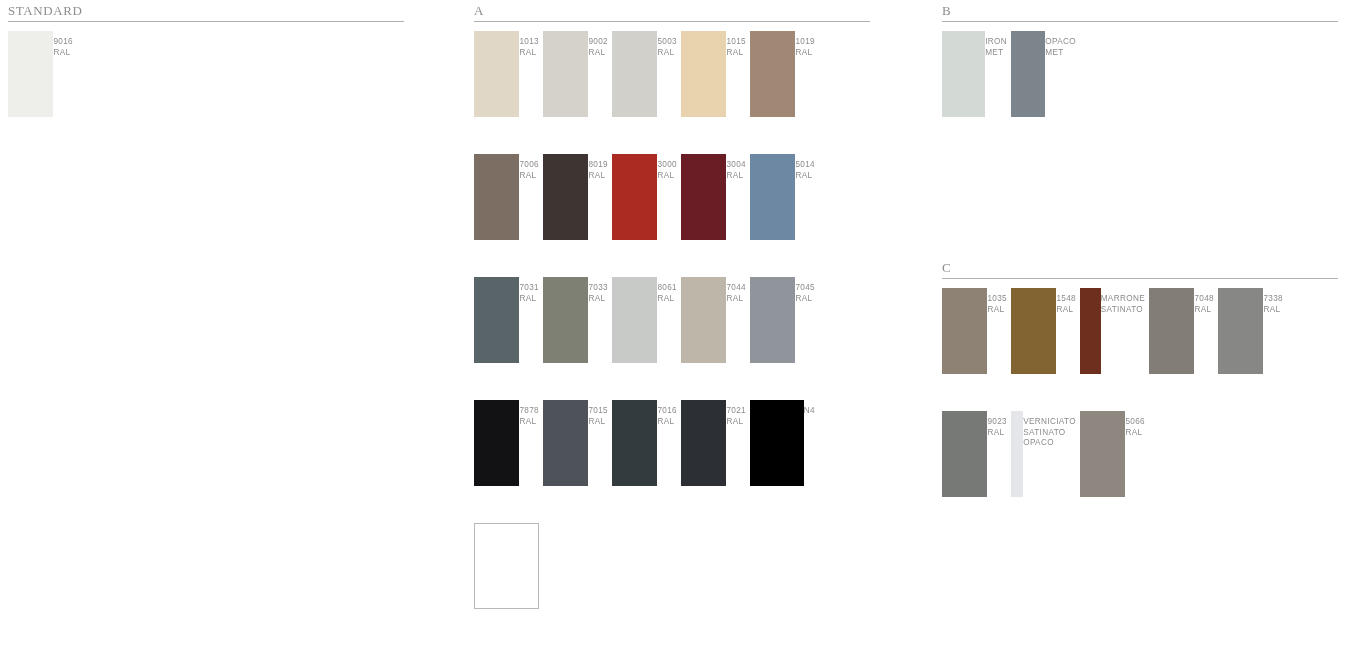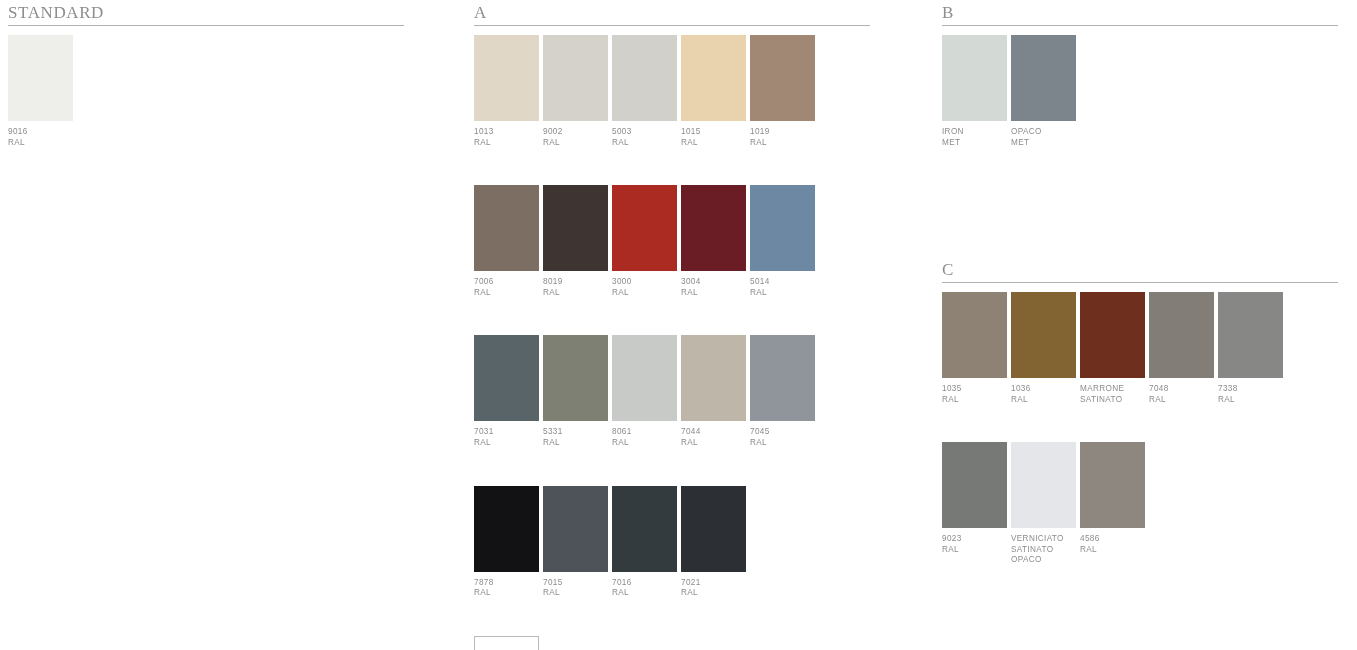--- a/index.html
+++ b/index.html
@@ -15,21 +15,21 @@
     font-family: "Liberation Sans", sans-serif;
     -webkit-font-smoothing: antialiased;
   }
 
   .section {
     position: absolute;
   }
 
   .section-header {
     font-family: "Liberation Serif", serif;
-    font-size: 17px;
+    font-size: 13px;
     letter-spacing: 0.6px;
     color: #8d8d8d;
     line-height: 1;
     padding-bottom: 4px;
     white-space: nowrap;
   }
 
   .section-rule {
     border-bottom: 1px solid #b0b0ad;
     height: 0;
@@ -44,21 +44,21 @@
   .swatch-row {
     display: flex;
     flex-direction: row;
     align-items: flex-start;
   }
 
   .swatch-cell {
     width: 65px;
     margin-right: 4px;
     display: flex;
-    flex-direction: column;
+    flex-direction: row;
   }
 
   .swatch-chip {
     width: 65px;
     height: 86px;
     display: block;
   }
 
   .swatch-chip.bordered {
     border: 1px solid #b9b9b9;
@@ -209,21 +209,21 @@
         <div class="swatch-cell">
           <div class="swatch-chip" style="background: rgb(89, 100, 105);"></div>
           <div class="swatch-caption">
             <span class="cap-line">7031</span>
             <span class="cap-line">RAL</span>
           </div>
         </div>
         <div class="swatch-cell">
           <div class="swatch-chip" style="background: rgb(126, 128, 115);"></div>
           <div class="swatch-caption">
-            <span class="cap-line">5331</span>
+            <span class="cap-line">7033</span>
             <span class="cap-line">RAL</span>
           </div>
         </div>
         <div class="swatch-cell">
           <div class="swatch-chip" style="background: rgb(199, 202, 199);"></div>
           <div class="swatch-caption">
             <span class="cap-line">8061</span>
             <span class="cap-line">RAL</span>
           </div>
         </div>
@@ -263,20 +263,26 @@
           <div class="swatch-caption">
             <span class="cap-line">7016</span>
             <span class="cap-line">RAL</span>
           </div>
         </div>
         <div class="swatch-cell">
           <div class="swatch-chip" style="background: rgb(44, 48, 52);"></div>
           <div class="swatch-caption">
             <span class="cap-line">7021</span>
             <span class="cap-line">RAL</span>
+          </div>
+        </div>
+        <div class="swatch-cell">
+          <div class="swatch-chip" style="background: rgb(0, 0, 0);"></div>
+          <div class="swatch-caption">
+            <span class="cap-line">N4</span>
           </div>
         </div>
       </div>
       <div class="row-gap"></div>
       <div class="swatch-row">
         <div class="swatch-cell">
           <div class="swatch-chip bordered" style="background: rgb(255, 255, 255);"></div>
         </div>
       </div>
     </div>
@@ -311,21 +317,21 @@
         <div class="swatch-cell">
           <div class="swatch-chip" style="background: rgb(141, 130, 115);"></div>
           <div class="swatch-caption">
             <span class="cap-line">1035</span>
             <span class="cap-line">RAL</span>
           </div>
         </div>
         <div class="swatch-cell">
           <div class="swatch-chip" style="background: rgb(130, 100, 51);"></div>
           <div class="swatch-caption">
-            <span class="cap-line">1036</span>
+            <span class="cap-line">1548</span>
             <span class="cap-line">RAL</span>
           </div>
         </div>
         <div class="swatch-cell">
           <div class="swatch-chip" style="background: rgb(110, 47, 30);"></div>
           <div class="swatch-caption">
             <span class="cap-line">MARRONE</span>
             <span class="cap-line">SATINATO</span>
           </div>
         </div>
@@ -357,19 +363,19 @@
           <div class="swatch-chip" style="background: rgb(228, 230, 234);"></div>
           <div class="swatch-caption">
             <span class="cap-line">VERNICIATO</span>
             <span class="cap-line">SATINATO</span>
             <span class="cap-line">OPACO</span>
           </div>
         </div>
         <div class="swatch-cell">
           <div class="swatch-chip" style="background: rgb(141, 135, 128);"></div>
           <div class="swatch-caption">
-            <span class="cap-line">4586</span>
+            <span class="cap-line">5066</span>
             <span class="cap-line">RAL</span>
           </div>
         </div>
       </div>
     </div>
   </div>
 
 </body></html>

